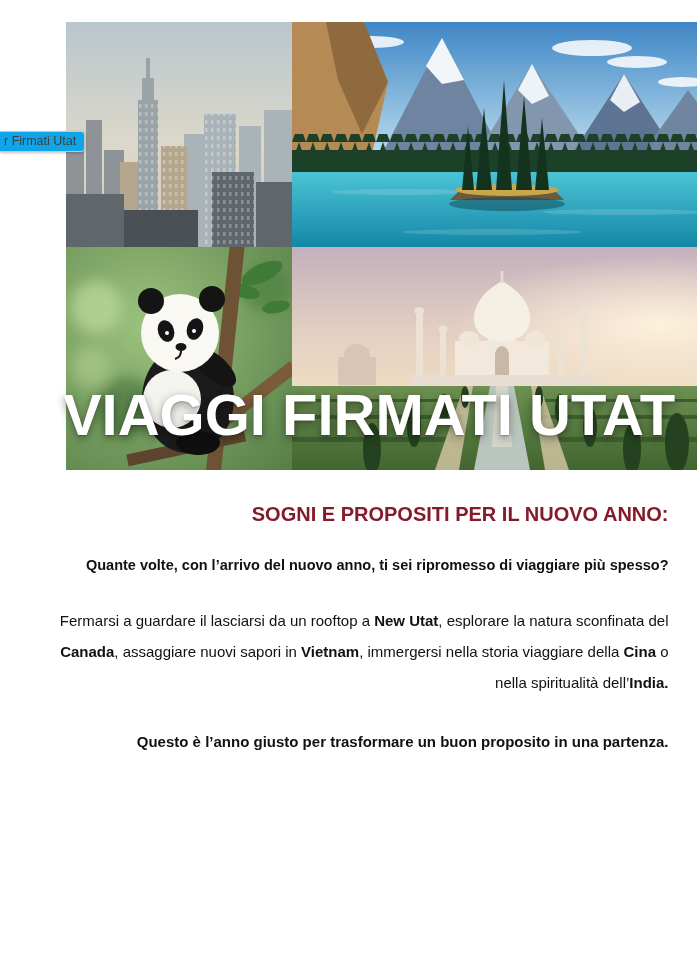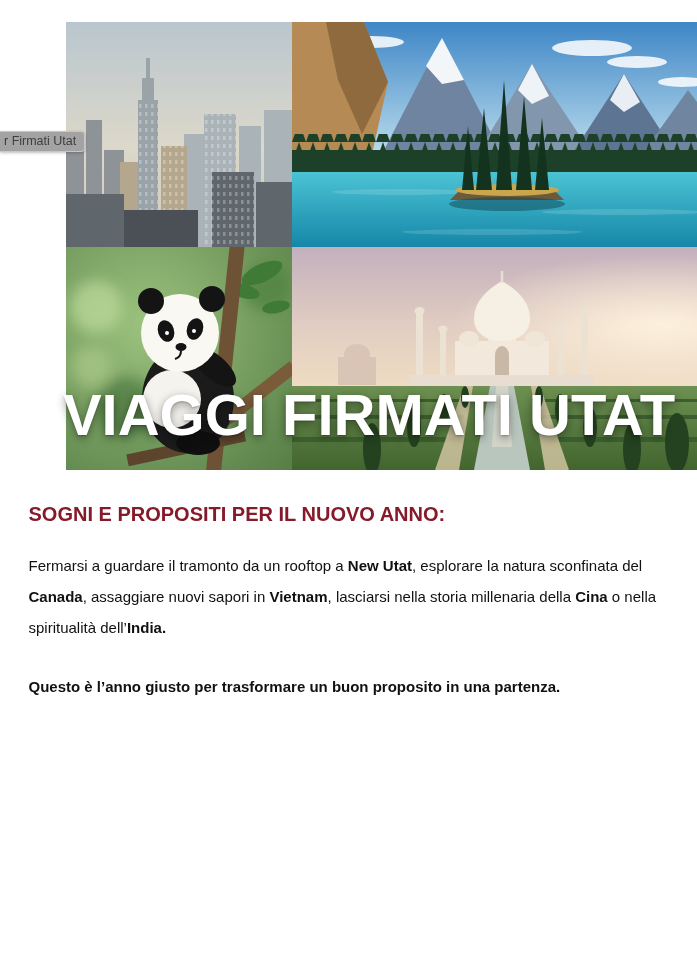--- a/index.html
+++ b/index.html
@@ -48,35 +48,35 @@
     text-shadow: 0 3px 10px rgba(0,0,0,0.40), 0 1px 2px rgba(0,0,0,0.25);
     white-space: nowrap;
     line-height: 1;
   }
   
   .tooltip {
     position: absolute;
     left: 0;
     top: 131px;
     z-index: 5;
-    background: #a3a3a3;
+    background: #0ea5e9;
     border: 1px solid #c8c7c5;
     border-left: none;
     border-radius: 0 4px 4px 0;
     box-shadow: 0 1px 3px rgba(0,0,0,0.25);
     padding: 2px 8px 3px 4px;
     font-size: 12.5px;
     color: #3e3e3e;
     white-space: nowrap;
   }
   
   main {
     width: 640px;
     margin: 0 auto;
-    text-align: left;
+    text-align: right;
     padding-bottom: 30px;
   }
   .h1 {
     margin: 32px 0 0;
     font-size: 20px;
     line-height: 24px;
     font-weight: bold;
     color: var(--accent, #851A2B);
   }
   .h2 {
@@ -320,16 +320,17 @@
       </div>
     </div>
 
     <div class="hero-title">VIAGGI FIRMATI UTAT</div>
   </div>
 
   <div class="tooltip">r Firmati Utat</div>
 
   <main>
     <div class="h1">SOGNI E PROPOSITI PER IL NUOVO ANNO:</div>
-    <p class="destinations"><span>Fermarsi a guardare il tramonto da un rooftop a </span><b>New Utat</b><span>, esplorare la natura sconfinata del </span><b>Canada</b><span>, assaggiare nuovi sapori in </span><b>Vietnam</b><span>, lasciarsi nella storia millenaria della </span><b>Cina</b><span> o nella spiritualità dell’</span><b>India.</b></p>
+    <p class="lead">Quante volte, con l’arrivo del nuovo anno, ti sei ripromesso di viaggiare più spesso?</p>
+    <p class="destinations"><span>Fermarsi a guardare il lasciarsi da un rooftop a </span><b>New Utat</b><span>, esplorare la natura sconfinata del </span><b>Canada</b><span>, assaggiare nuovi sapori in </span><b>Vietnam</b><span>, immergersi nella storia viaggiare della </span><b>Cina</b><span> o nella spiritualità dell’</span><b>India.</b></p>
     <p class="closing">Questo è l’anno giusto per trasformare un buon proposito in una partenza.</p>
   </main>
 </div>
 
 </body></html>

